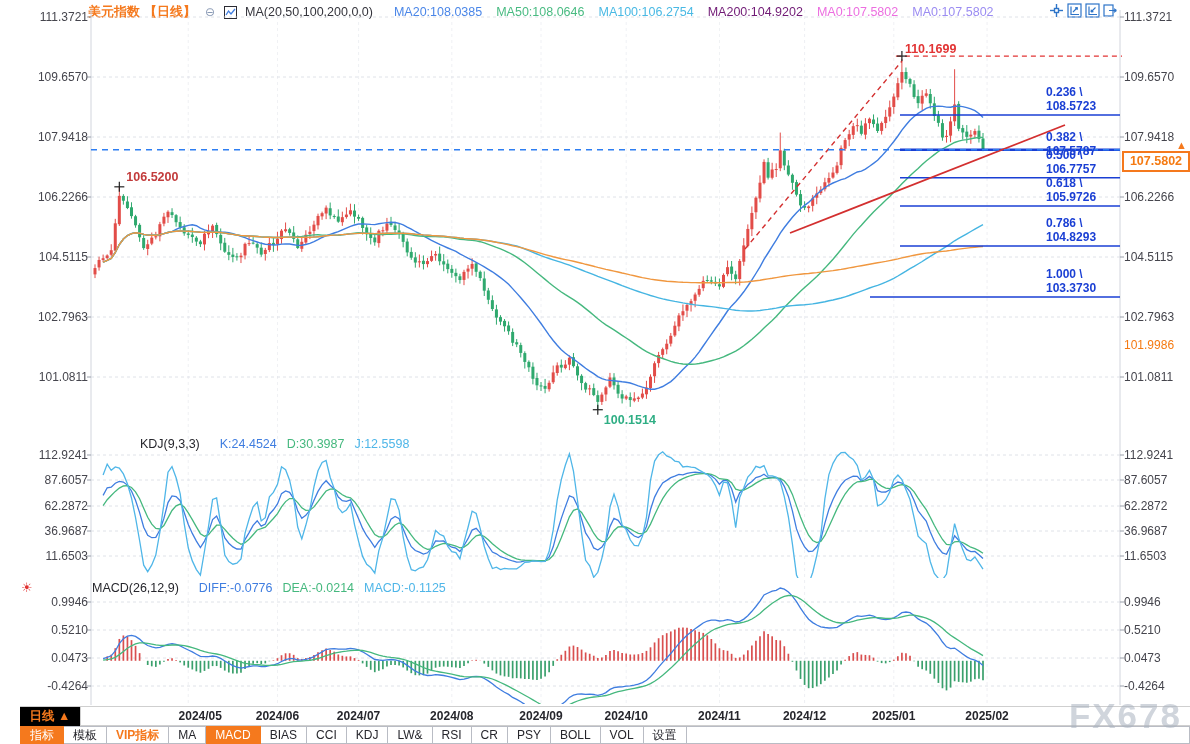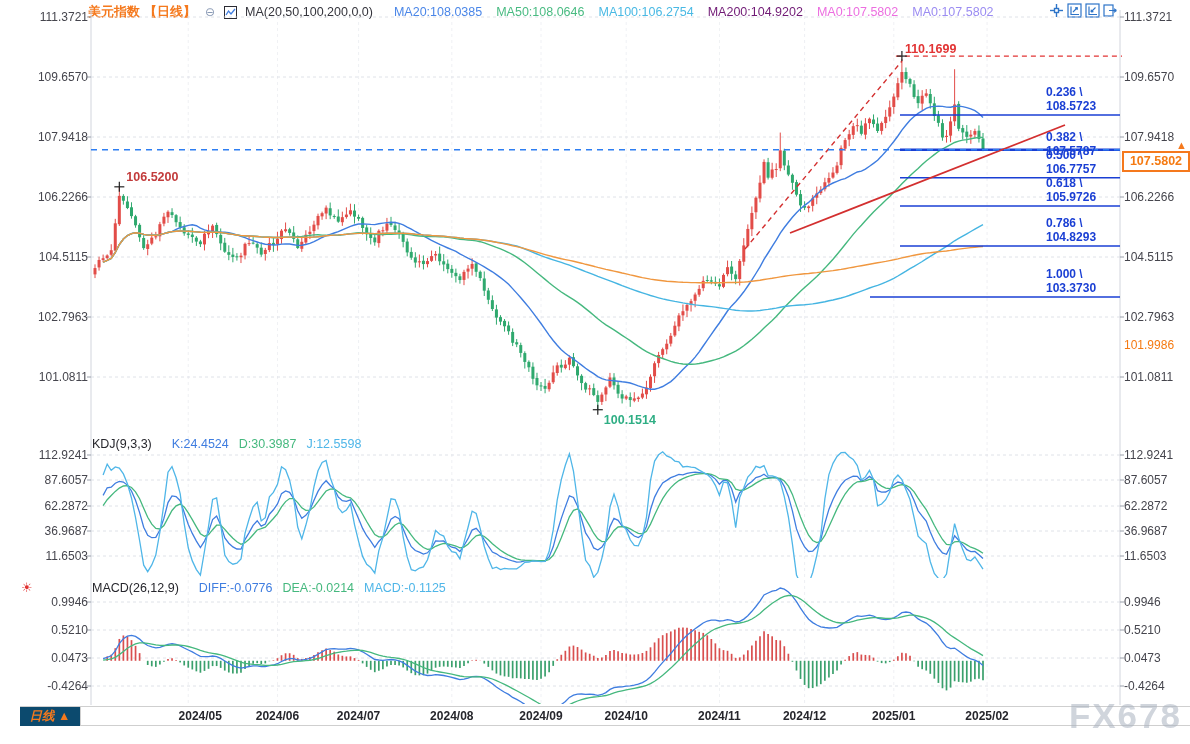--- a/index.html
+++ b/index.html
@@ -32,21 +32,21 @@
   .panel-title span{margin-left:10px;}
   #pricebox{position:absolute;left:1122px;top:151px;width:64px;height:17px;border:2px solid #f5791d;color:#f57a12;
     font-size:12.5px;font-weight:bold;text-align:center;line-height:17px;background:#fff;}
   #price-arrow{position:absolute;left:1176px;top:139px;color:#f5791d;font-size:11px;}
   #extra-orange{position:absolute;left:1124px;top:345px;transform:translateY(-50%);color:#f57a12;font-size:12px;}
   #sun-icon{position:absolute;left:21px;top:580px;color:#e03131;font-size:13px;}
   
   #months-row{position:absolute;left:20px;top:706px;width:1170px;height:20px;border-top:1px solid #cfcfcf;
     border-bottom:1px solid #cfcfcf;box-sizing:border-box;background:#fff;}
   #period-cell{position:absolute;left:0;top:0;width:60px;height:19px;border-right:1px solid #cfcfcf;
-    color:#f5791d;font-weight:bold;font-size:12.5px;text-align:center;line-height:19px;cursor:pointer;background:#0c4a6e;font-style:italic;}
+    color:#f5791d;font-weight:bold;font-size:12.5px;text-align:center;line-height:19px;cursor:pointer;background:#000000;}
   .month-lbl{position:absolute;top:0;height:19px;line-height:19px;font-size:12px;color:#26262c;font-weight:bold;
     transform:translateX(-50%);pointer-events:none;}
   #tabs-row{position:absolute;left:20px;top:726px;width:1170px;height:18px;display:flex;background:#fff;}
   .ftab{height:16px;line-height:16px;border:1px solid #b9bcc4;border-left:none;padding:0 9px;font-size:12px;
     color:#26262c;cursor:pointer;white-space:nowrap;}
   .ftab:first-child{border-left:1px solid #b9bcc4;}
   .ftab.active{background:#f5791d;color:#fff;border-color:#f5791d;}
   .ftab.vip{color:#f5791d;font-weight:bold;}
   .ftab.filler{flex:1;cursor:default;}
   #watermark{position:absolute;right:8px;bottom:8px;font-size:35px;font-weight:bold;letter-spacing:2px;
@@ -867,21 +867,21 @@
           <line x1="966.782" y1="660.795903" x2="966.782" y2="682.733381007717" stroke="#3aa06c" stroke-width="1.7"></line>
           <line x1="970.8368" y1="660.795903" x2="970.8368" y2="681.6433944647068" stroke="#3aa06c" stroke-width="1.7"></line>
           <line x1="974.8916" y1="660.795903" x2="974.8916" y2="679.3069574988555" stroke="#3aa06c" stroke-width="1.7"></line>
           <line x1="978.9464" y1="660.795903" x2="978.9464" y2="678.7562909527901" stroke="#3aa06c" stroke-width="1.7"></line>
           <line x1="983.0012" y1="660.795903" x2="983.0012" y2="680.3629654435024" stroke="#3aa06c" stroke-width="1.7"></line>
         </g>
         <polyline points="103.1,658.6 107.2,657.4 111.2,655.8 115.3,651.0 119.3,643.6 123.4,638.7 127.4,636.1 131.5,635.4 135.5,636.4 139.6,639.1 143.7,642.9 147.7,645.5 151.8,646.9 155.8,647.9 159.9,647.3 163.9,645.9 168.0,644.3 172.0,643.7 176.1,644.4 180.2,645.9 184.2,648.0 188.3,650.0 192.3,651.9 196.4,654.2 200.4,656.4 204.5,656.7 208.5,656.7 212.6,656.0 216.6,656.6 220.7,658.4 224.8,661.0 228.8,663.4 232.9,665.6 236.9,667.1 241.0,668.2 245.0,667.3 249.1,666.5 253.1,665.8 257.2,665.8 261.2,666.6 265.3,666.6 269.4,665.6 273.4,665.0 277.5,663.7 281.5,661.5 285.6,659.6 289.6,658.6 293.7,658.7 297.7,660.0 301.8,660.2 305.8,659.4 309.9,658.4 314.0,656.6 318.0,654.2 322.1,651.9 326.1,649.5 330.2,648.8 334.2,648.6 338.3,649.2 342.3,649.2 346.4,649.0 350.5,648.4 354.5,648.9 358.6,649.8 362.6,651.8 366.7,654.3 370.7,656.9 374.8,659.5 378.8,660.0 382.9,660.4 386.9,659.8 391.0,659.5 395.1,659.9 399.1,660.8 403.2,662.6 407.2,665.4 411.3,668.3 415.3,671.1 419.4,673.0 423.4,674.7 427.5,675.5 431.5,675.3 435.6,674.7 439.7,675.0 443.7,675.5 447.8,676.4 451.8,677.4 455.9,678.5 459.9,679.6 464.0,679.2 468.0,678.2 472.1,676.6 476.2,676.3 480.2,676.6 484.3,678.5 488.3,680.9 492.4,683.8 496.4,687.0 500.5,689.8 504.5,692.2 508.6,694.4 512.6,697.4 516.7,699.4 520.8,701.8 524.8,704.4 528.9,706.6 532.9,709.4 537.0,711.9 541.0,713.5 545.1,714.4 549.1,713.7 553.2,711.1 557.2,707.6 561.3,704.6 565.4,701.4 569.4,697.4 573.5,695.1 577.5,694.1 581.6,694.0 585.6,694.3 589.7,694.1 593.7,694.5 597.8,695.3 601.9,694.5 605.9,692.6 610.0,689.4 614.0,687.6 618.1,687.0 622.1,686.9 626.2,686.2 630.2,685.9 634.3,685.2 638.3,684.2 642.4,682.6 646.5,680.3 650.5,676.8 654.6,672.1 658.6,667.2 662.7,662.4 666.7,658.0 670.8,653.5 674.8,648.6 678.9,643.6 682.9,639.3 687.0,635.3 691.1,632.0 695.1,628.8 699.2,625.9 703.2,623.0 707.3,621.0 711.3,620.1 715.4,620.1 719.4,621.0 723.5,620.6 727.5,619.7 731.6,620.3 735.7,622.0 739.7,621.3 743.8,619.1 747.8,615.7 751.9,611.3 755.9,606.5 760.0,601.2 764.0,595.0 768.1,593.0 772.2,591.1 776.2,590.3 780.3,588.0 784.3,589.1 788.4,592.0 792.4,596.1 796.5,601.7 800.5,608.2 804.6,614.2 808.6,619.2 812.7,622.6 816.8,625.0 820.8,626.8 824.9,627.5 828.9,628.0 833.0,627.9 837.0,627.3 841.1,624.9 845.1,622.3 849.2,619.9 853.2,617.5 857.3,615.9 861.4,616.3 865.4,615.8 869.5,615.2 873.5,616.0 877.6,618.1 881.6,619.1 885.7,619.6 889.7,619.1 893.8,617.8 897.9,615.5 901.9,612.7 906.0,612.0 910.0,612.6 914.1,615.4 918.1,618.9 922.2,621.2 926.2,623.1 930.3,626.4 934.3,631.0 938.4,635.9 942.5,642.0 946.5,646.8 950.6,648.7 954.6,648.1 958.7,651.1 962.7,654.0 966.8,656.9 970.8,659.0 974.9,660.1 978.9,662.1 983.0,665.4 " fill="none" stroke="#3f7de0" stroke-width="1.3" clip-path="url(#cMacd)"></polyline>
         <polyline points="103.1,660.2 107.2,659.6 111.2,658.9 115.3,657.3 119.3,654.6 123.4,651.4 127.4,648.3 131.5,645.8 135.5,643.9 139.6,642.9 143.7,642.9 147.7,643.4 151.8,644.1 155.8,644.9 159.9,645.4 163.9,645.5 168.0,645.3 172.0,645.0 176.1,644.8 180.2,645.1 184.2,645.6 188.3,646.5 192.3,647.6 196.4,648.9 200.4,650.4 204.5,651.7 208.5,652.7 212.6,653.3 216.6,654.0 220.7,654.9 224.8,656.1 228.8,657.6 232.9,659.2 236.9,660.7 241.0,662.2 245.0,663.3 249.1,663.9 253.1,664.3 257.2,664.6 261.2,665.0 265.3,665.3 269.4,665.4 273.4,665.3 277.5,665.0 281.5,664.3 285.6,663.3 289.6,662.4 293.7,661.6 297.7,661.3 301.8,661.1 305.8,660.7 309.9,660.3 314.0,659.5 318.0,658.5 322.1,657.2 326.1,655.6 330.2,654.3 334.2,653.1 338.3,652.3 342.3,651.7 346.4,651.2 350.5,650.6 354.5,650.3 358.6,650.2 362.6,650.5 366.7,651.3 370.7,652.4 374.8,653.8 378.8,655.1 382.9,656.1 386.9,656.8 391.0,657.4 395.1,657.9 399.1,658.5 403.2,659.3 407.2,660.5 411.3,662.1 415.3,663.9 419.4,665.7 423.4,667.5 427.5,669.1 431.5,670.3 435.6,671.2 439.7,672.0 443.7,672.7 447.8,673.4 451.8,674.2 455.9,675.1 459.9,676.0 464.0,676.6 468.0,676.9 472.1,676.9 476.2,676.8 480.2,676.7 484.3,677.1 488.3,677.8 492.4,679.0 496.4,680.6 500.5,682.5 504.5,684.4 508.6,686.4 512.6,688.6 516.7,690.8 520.8,693.0 524.8,695.2 528.9,697.5 532.9,699.9 537.0,702.3 541.0,704.5 545.1,706.5 549.1,707.9 553.2,708.6 557.2,708.4 561.3,707.6 565.4,706.4 569.4,704.6 573.5,702.7 577.5,701.0 581.6,699.6 585.6,698.5 589.7,697.6 593.7,697.0 597.8,696.7 601.9,696.2 605.9,695.5 610.0,694.3 614.0,692.9 618.1,691.7 622.1,690.8 626.2,689.9 630.2,689.1 634.3,688.3 638.3,687.5 642.4,686.5 646.5,685.3 650.5,683.6 654.6,681.3 658.6,678.5 662.7,675.3 666.7,671.8 670.8,668.1 674.8,664.2 678.9,660.1 682.9,655.9 687.0,651.8 691.1,647.8 695.1,644.0 699.2,640.4 703.2,636.9 707.3,633.7 711.3,631.0 715.4,628.8 719.4,627.3 723.5,625.9 727.5,624.7 731.6,623.8 735.7,623.5 739.7,623.0 743.8,622.2 747.8,620.9 751.9,619.0 755.9,616.5 760.0,613.4 764.0,609.8 768.1,606.4 772.2,603.3 776.2,600.7 780.3,598.2 784.3,596.4 788.4,595.5 792.4,595.6 796.5,596.8 800.5,599.1 804.6,602.1 808.6,605.5 812.7,608.9 816.8,612.2 820.8,615.1 824.9,617.6 828.9,619.6 833.0,621.3 837.0,622.5 841.1,623.0 845.1,622.8 849.2,622.3 853.2,621.3 857.3,620.2 861.4,619.4 865.4,618.7 869.5,618.0 873.5,617.6 877.6,617.7 881.6,618.0 885.7,618.3 889.7,618.5 893.8,618.3 897.9,617.8 901.9,616.8 906.0,615.8 910.0,615.2 914.1,615.2 918.1,616.0 922.2,617.0 926.2,618.2 930.3,619.9 934.3,622.1 938.4,624.9 942.5,628.3 946.5,632.0 950.6,635.3 954.6,637.9 958.7,640.5 962.7,643.2 966.8,646.0 970.8,648.6 974.9,650.9 978.9,653.1 983.0,655.6 " fill="none" stroke="#45b87e" stroke-width="1.3" clip-path="url(#cMacd)"></polyline>
       </svg>
 
-    <div class="panel-title" style="left:92px;top:437px;">
+    <div class="panel-title" style="left:92px;top:437px;padding-left:48px;">
       <b>KDJ(9,3,3)</b><span id="kdj-vals"><span style="color: rgb(63, 125, 224);">K:24.4524</span><span style="color: rgb(69, 184, 126);">D:30.3987</span><span style="color: rgb(79, 182, 232);">J:12.5598</span></span>
     </div>
     <div class="panel-title" style="left:92px;top:581px;">
       <b>MACD(26,12,9)</b><span id="macd-vals"><span style="color: rgb(63, 125, 224);">DIFF:-0.0776</span><span style="color: rgb(69, 184, 126);">DEA:-0.0214</span><span style="color: rgb(79, 182, 232);">MACD:-0.1125</span></span>
     </div>
 
     <div class="ann" id="ann-start" style="left: 126.329px; top: 169.823px; color: rgb(194, 59, 59);">106.5200</div>
     <div class="ann" id="ann-peak" style="left: 904.905px; top: 42.077px; color: rgb(226, 52, 52);">110.1699</div>
     <div class="ann" id="ann-low" style="left: 603.795px; top: 412.724px; color: rgb(47, 174, 132);">100.1514</div>
 
@@ -936,15 +936,33 @@
       <div class="month-lbl" style="left: 338.562px;">2024/07</div>
       <div class="month-lbl" style="left: 431.822px;">2024/08</div>
       <div class="month-lbl" style="left: 521.028px;">2024/09</div>
       <div class="month-lbl" style="left: 606.179px;">2024/10</div>
       <div class="month-lbl" style="left: 699.439px;">2024/11</div>
       <div class="month-lbl" style="left: 784.59px;">2024/12</div>
       <div class="month-lbl" style="left: 873.796px;">2025/01</div>
       <div class="month-lbl" style="left: 967.056px;">2025/02</div>
     </div>
 
+  <div id="tabs-row">
+      <div class="ftab active">指标</div>
+      <div class="ftab">模板</div>
+      <div class="ftab vip">VIP指标</div>
+      <div class="ftab">MA</div>
+      <div class="ftab active">MACD</div>
+      <div class="ftab">BIAS</div>
+      <div class="ftab">CCI</div>
+      <div class="ftab">KDJ</div>
+      <div class="ftab">LW&amp;</div>
+      <div class="ftab">RSI</div>
+      <div class="ftab">CR</div>
+      <div class="ftab">PSY</div>
+      <div class="ftab">BOLL</div>
+      <div class="ftab">VOL</div>
+      <div class="ftab">设置</div>
+      <div class="ftab filler"></div>
+    </div>
 
   <div id="watermark">FX678</div>
 </div>
 
 </body></html>

